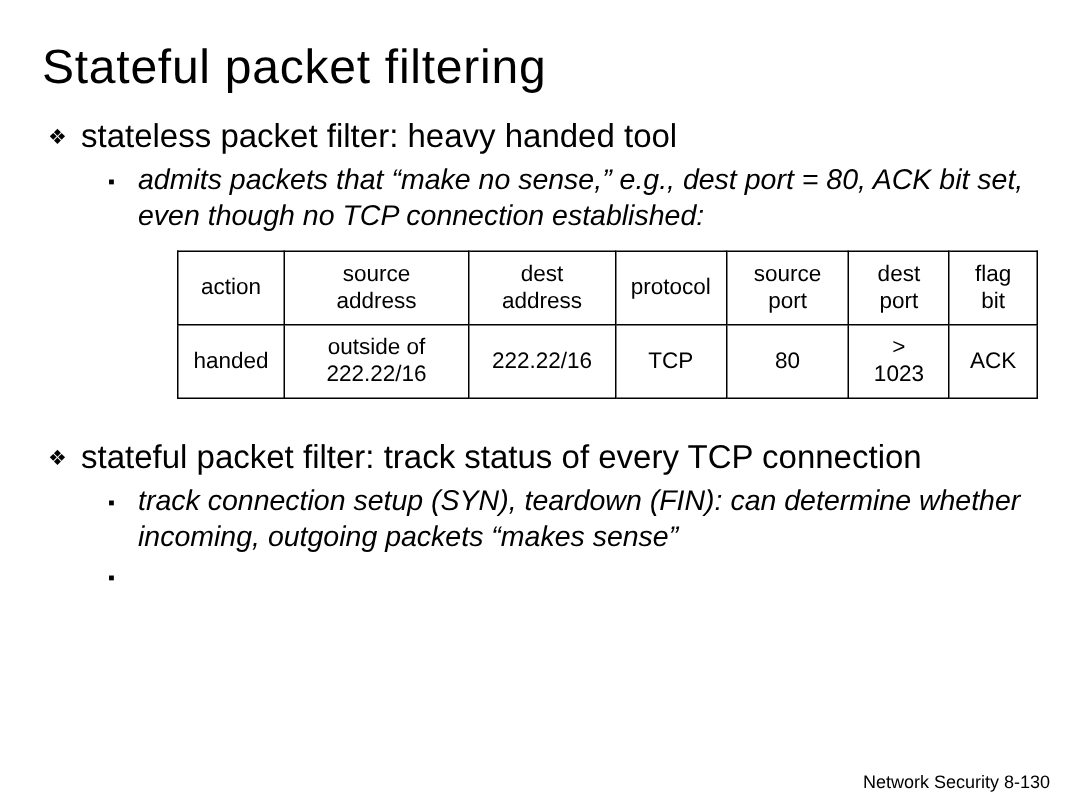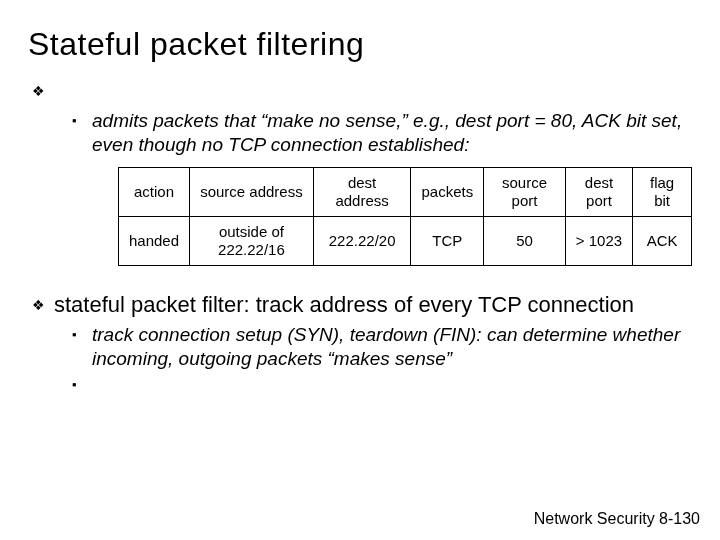--- a/index.html
+++ b/index.html
@@ -62,63 +62,64 @@
     font-weight: normal;
     line-height: 18px;
     min-width: 50px;
   }
   td.wide, th.wide { min-width: 82px; }
   .footer {
     position: absolute;
     right: 20px;
     bottom: 12px;
     font-family: Arial, Helvetica, sans-serif;
-    font-size: 16px;
+    font-size: 12px;
   }
 </style>
 </head>
 <body>
 
 <div class="title">Stateful packet filtering</div>
 
 <div class="b1">
   <div class="glyph">❖</div>
+  <div class="txt">stateless packet filter: heavy handed tool</div>
 </div>
 
 <div class="b2">
   <div class="glyph">▪</div>
   <div class="txt">admits packets that “make no sense,” e.g., dest port = 80, ACK bit set, even though no TCP connection established:</div>
 </div>
 
 <table>
   <tbody>
       <tr>
     <th>action</th>
     <th class="wide">source address</th>
     <th class="wide">dest address</th>
-    <th>packets</th>
+    <th>protocol</th>
     <th>source port</th>
     <th>dest port</th>
     <th>flag bit</th>
   </tr>
   <tr>
     <td>handed</td>
     <td class="wide">outside of 222.22/16</td>
-    <td class="wide">222.22/20</td>
+    <td class="wide">222.22/16</td>
     <td>TCP</td>
-    <td>50</td>
+    <td>80</td>
     <td>&gt; 1023</td>
     <td>ACK</td>
   </tr>
 </tbody>
   </table>
 
 <div class="b1">
   <div class="glyph">❖</div>
-  <div class="txt">stateful packet filter: track address of every TCP connection</div>
+  <div class="txt">stateful packet filter: track status of every TCP connection</div>
 </div>
 
 <div class="b2">
   <div class="glyph">▪</div>
   <div class="txt">track connection setup (SYN), teardown (FIN): can determine whether incoming, outgoing packets “makes sense”</div>
 </div>
 
 <div class="b2">
   <div class="glyph">▪</div>
 </div>

